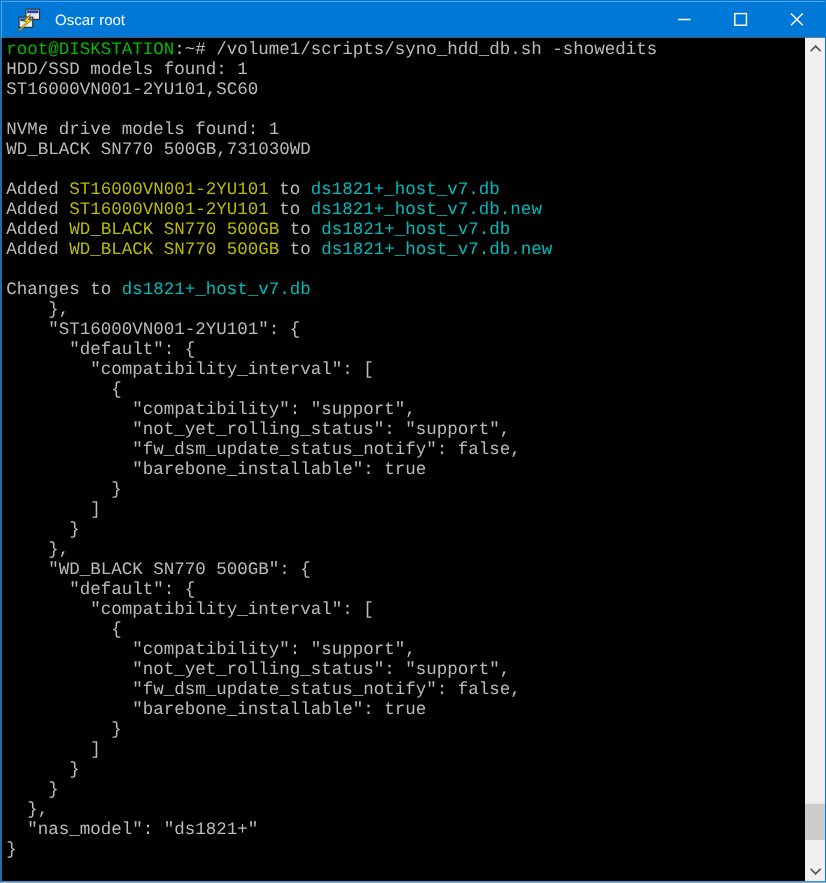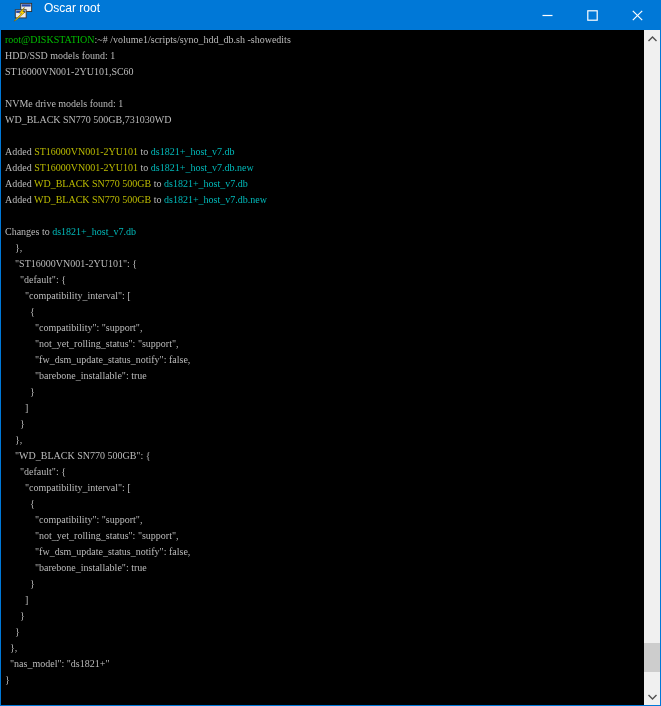--- a/index.html
+++ b/index.html
@@ -7,37 +7,37 @@
   .window{
     width:661px;height:706px;
     border:1px solid #0078d7;
     display:flex;flex-direction:column;
     font-family:"Liberation Sans",sans-serif;
     overflow:hidden;
   }
   
   .titlebar{
     flex:0 0 29px;height:29px;background:#0078d7;
-    display:flex;align-items:flex-start;
+    display:flex;align-items:center;
     user-select:none;
   }
   .app-icon{width:22px;height:22px;margin-left:11px;display:flex;align-items:center;justify-content:center;}
   .title{color:#ffffff;font-size:12px;margin-left:10px;flex:1;white-space:nowrap;}
   .controls{display:flex;height:100%;}
   .cbtn{width:45px;height:100%;display:flex;align-items:center;justify-content:center;cursor:default;}
   .cbtn svg{display:block;}
   
   .terminal{
     flex:1;background:#000000;position:relative;overflow:hidden;
   }
   .term-lines{
     position:absolute;left:0;top:0;right:16px;bottom:0;
     padding:2px 0 0 4px;
-    font-family:Liberation Serif, serif;
-    font-size:10px;line-height:16px;
+    font-family:Liberation Mono, monospace;
+    font-size:14px;line-height:16px;
     white-space:pre;
   }
   .term-line{height:16px;white-space:pre;}
   
   .scrollbar{
     position:absolute;top:0;right:0;bottom:0;width:16px;
     background:#f0f0f0;
   }
   .sb-btn{position:absolute;left:0;width:16px;height:17px;display:flex;align-items:center;justify-content:center;}
   .sb-btn.up{top:0;}

